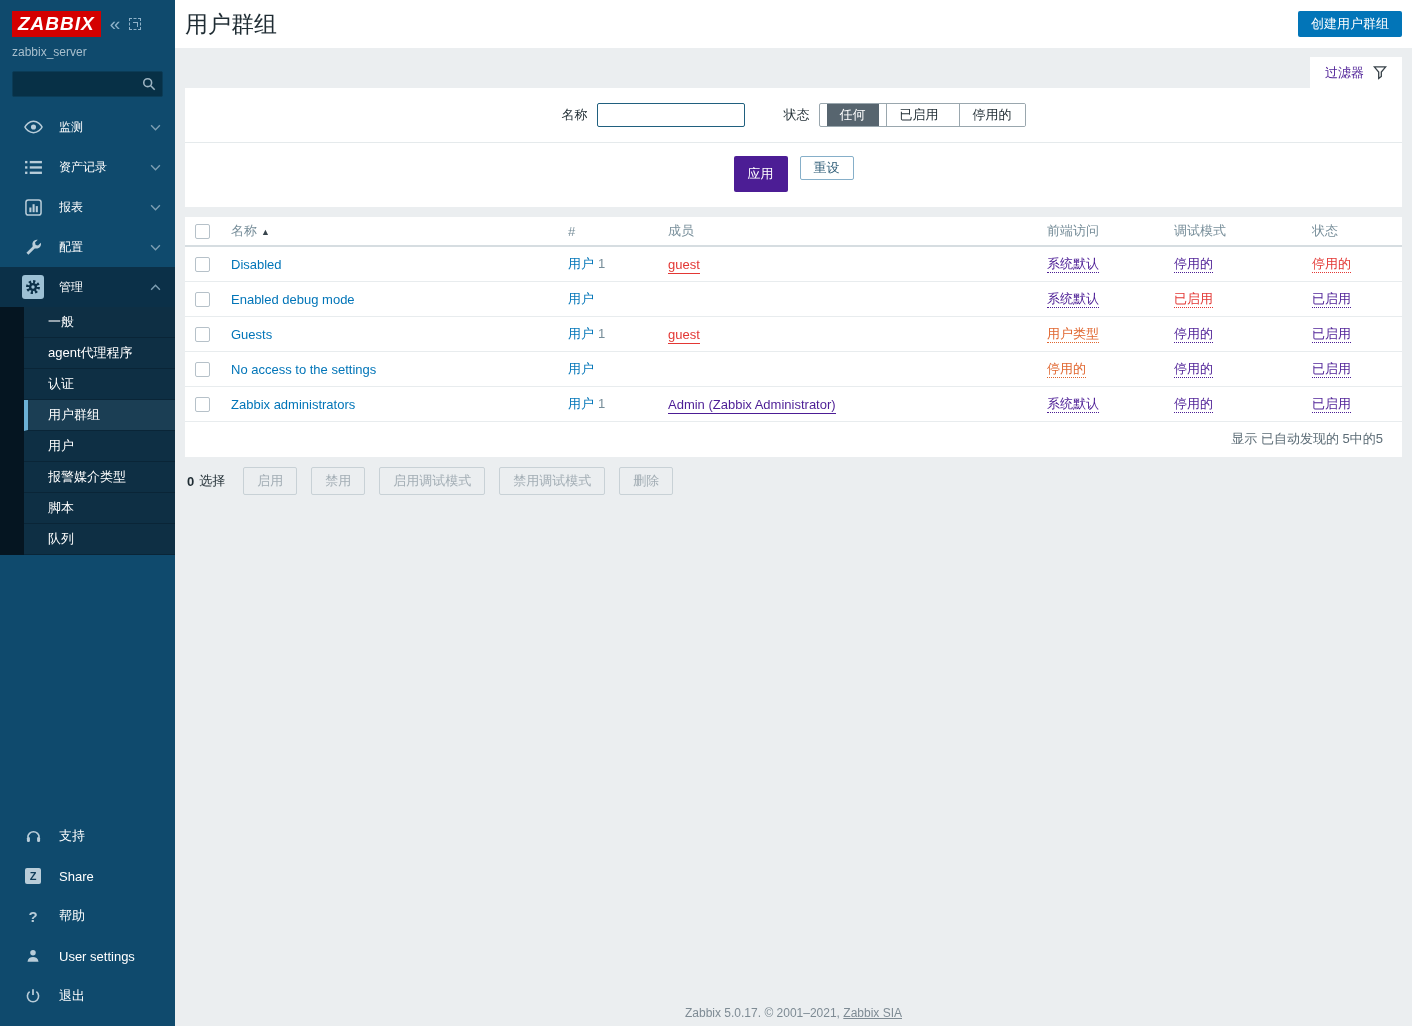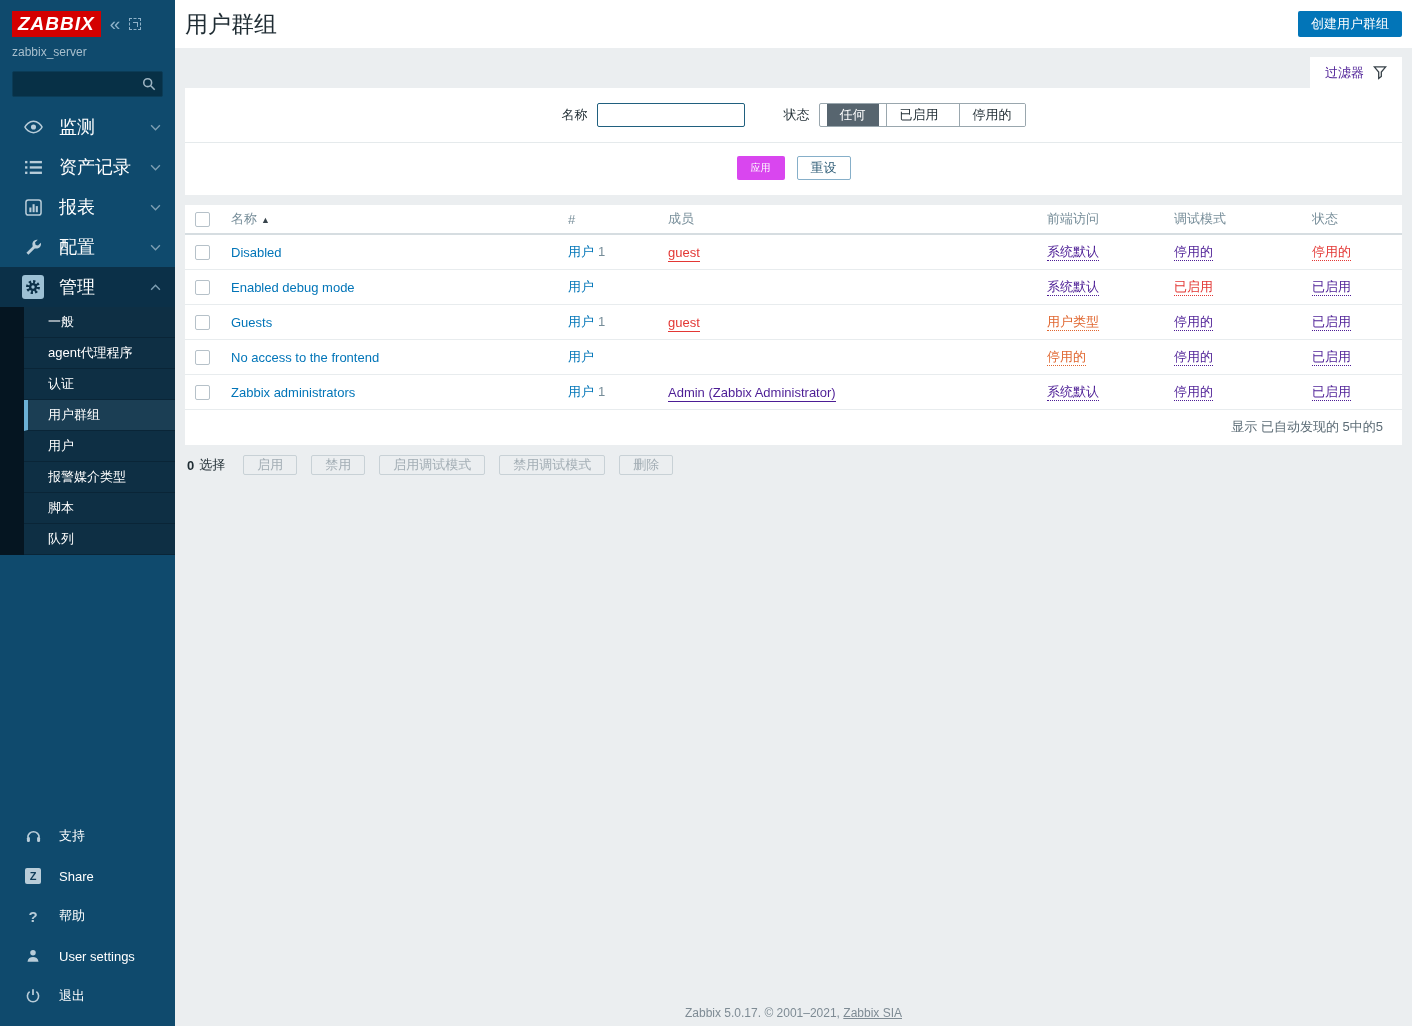--- a/index.html
+++ b/index.html
@@ -18,21 +18,21 @@
   .logo-row { display:flex; align-items:center; gap:9px; padding:11px 12px 2px 12px; }
   .logo { background:#d40000; color:#fff; font-weight:bold; font-size:19px; letter-spacing:1px; padding:2px 6px; line-height:22px; cursor:pointer;font-style:italic; }
   .collapse-btn { color:#8fb2c9; font-size:19px; line-height:14px; cursor:pointer; }
   .expand-btn { width:12px; height:12px; border:1px dashed #8fb2c9; cursor:pointer; position:relative; }
   .expand-btn::after { content:""; position:absolute; left:3px; top:3px; width:4px; height:4px; border-top:1px solid #8fb2c9; border-right:1px solid #8fb2c9; }
   .server-name { color:#a8bfcd; font-size:12px; padding:6px 12px 0 12px; }
   .search-row { margin:12px 12px 10px 12px; position:relative; }
   .search-input { width:100%; height:26px; background:#073046; border:1px solid #0b3c57; border-radius:2px; color:#dfe9ef; padding:0 28px 0 8px; font-size:13px; outline:none; }
   .search-icon { position:absolute; right:7px; top:6px; color:#9db4c2; }
 
-  .nav-item { display:flex; align-items:center; height:40px; padding:0 14px 0 22px; gap:15px; cursor:pointer; font-size:18px; }
+  .nav-item { display:flex; align-items:center; height:40px; padding:0 14px 0 22px; gap:15px; cursor:pointer; font-size:12px; }
   .nav-item .nicon { width:22px; display:flex; justify-content:center; color:#b9cdd9; }
   .nav-item .nlabel { flex:1; color:#fff; }
   .nav-item .chev { color:#7f9fb3; display:flex; }
   .nav-item.active-section { background:#0b3048; }
   .icon-box { background:#9dc0d4; color:#0b3048; border-radius:3px; width:24px; height:24px; display:flex; align-items:center; justify-content:center; }
 
   .submenu { background:#051521; }
   .submenu-item {
     margin-left:24px; background:#0e2f44; border-bottom:1px solid #0a2537;
     padding:0 10px 0 24px; font-size:13px; color:#fff; height:31px;
@@ -60,21 +60,21 @@
   .filter-form { display:flex; justify-content:center; align-items:center; gap:9px; font-size:13px; }
   .flabel { color:#1f2c33; }
   .flabel.gap { margin-left:30px; }
   .name-input { width:148px; height:24px; border:1px solid #20607f; border-radius:2px; padding:0 6px; font-size:13px; outline:none; }
   .segmented { display:flex; border:1px solid #9aa7ae; border-radius:2px; overflow:hidden; height:24px; }
   .segment { padding:0 13px; display:flex; align-items:center; font-size:13px; color:#1f2c33; background:#fff; border-left:1px solid #9aa7ae; cursor:pointer;margin-left:7px; }
   .segment:first-child { border-left:0; }
   .segment.selected { background:#57656f; color:#fff; }
   .filter-divider { border-top:1px solid #e5eaec; margin:15px 0 13px 0; }
   .filter-buttons { display:flex; justify-content:center; gap:12px; }
-  .btn-apply { background:#d946ef; color:#fff; height:24px; padding:0 14px; border:0; border-radius:2px; font-size:10px; cursor:pointer; }
+  .btn-apply { background:#4c1d95; color:#fff; height:36px; padding:0 14px; border:0; border-radius:2px; font-size:13px; cursor:pointer; }
   .btn-reset { background:#fff; color:#2f5d77; height:24px; padding:0 13px; border:1px solid #86afc9; border-radius:2px; font-size:13px; cursor:pointer; }
 
   .table-panel { background:#fff; margin-top:10px; }
   table.grid { width:100%; border-collapse:collapse; font-size:13px; table-layout:fixed; }
   .grid th { text-align:left; color:#768d99; font-weight:normal; padding:5px 10px; border-bottom:2px solid #d6dde1; white-space:nowrap; }
   .grid td { padding:8px 10px; border-bottom:1px solid #e8ecee; white-space:nowrap; overflow:hidden; }
   .checkbox { display:inline-block; width:15px; height:15px; border:1px solid #b6c1c9; border-radius:2px; background:#fff; vertical-align:middle; cursor:pointer; }
   .sort-arrow { font-size:9px; color:#38444c; margin-left:4px; }
   a.lnk { text-decoration:none; cursor:pointer; }
   .lnk-blue { color:#0275b8; }
@@ -82,21 +82,21 @@
   .lnk-red { color:#e33734; }
   .lnk-orange { color:#e0662f;margin-top:15px; }
   .u-dot { border-bottom:1px dotted currentColor; padding-bottom:1px; }
   .u-solid { border-bottom:1px solid currentColor; padding-bottom:1px; }
   .count { color:#768d99; margin-left:4px; }
   .table-summary { text-align:right; padding:8px 19px 9px 10px; font-size:13px; color:#5c6c76; }
 
   .action-row { display:flex; align-items:center; margin-top:10px; font-size:13px; color:#1f2c33; }
   .sel-count { font-weight:bold; margin-right:5px; margin-left:2px; }
   .sel-label { margin-right:18px; }
-  .action-btn { background:transparent; border:1px solid #c8d1d6; color:#a2adb4; border-radius:2px; height:20px; padding:0 13px; font-size:13px; margin-right:14px; cursor:default; }
+  .action-btn { background:transparent; border:1px solid #c8d1d6; color:#a2adb4; border-radius:2px; height:28px; padding:0 13px; font-size:13px; margin-right:14px; cursor:default; }
 
   .page-footer { position:absolute; left:0; right:0; bottom:6px; text-align:center; font-size:12px; color:#7e8b94; }
   .page-footer a { color:#7e8b94; text-decoration:underline; cursor:pointer; }
 </style>
 </head>
 <body>
 
 <div class="sidebar">
   <div class="logo-row">
     <span class="logo">ZABBIX</span>
@@ -332,21 +332,21 @@
               <td><span class="checkbox"></span></td>
               <td><a class="lnk lnk-blue">Guests</a></td>
               <td><a class="lnk lnk-blue">用户</a><span class="count">1</span></td>
               <td><a class="lnk lnk-red"><span class="u-solid">guest</span></a></td>
               <td><a class="lnk lnk-orange"><span class="u-dot">用户类型</span></a></td>
               <td><a class="lnk lnk-green"><span class="u-dot">停用的</span></a></td>
               <td><a class="lnk lnk-green"><span class="u-dot">已启用</span></a></td>
             </tr>
             <tr>
               <td><span class="checkbox"></span></td>
-              <td><a class="lnk lnk-blue">No access to the frontend</a></td>
+              <td><a class="lnk lnk-blue">No access to the settings</a></td>
               <td><a class="lnk lnk-blue">用户</a></td>
               <td></td>
               <td><a class="lnk lnk-orange"><span class="u-dot">停用的</span></a></td>
               <td><a class="lnk lnk-green"><span class="u-dot">停用的</span></a></td>
               <td><a class="lnk lnk-green"><span class="u-dot">已启用</span></a></td>
             </tr>
             <tr>
               <td><span class="checkbox"></span></td>
               <td><a class="lnk lnk-blue">Zabbix administrators</a></td>
               <td><a class="lnk lnk-blue">用户</a><span class="count">1</span></td>

